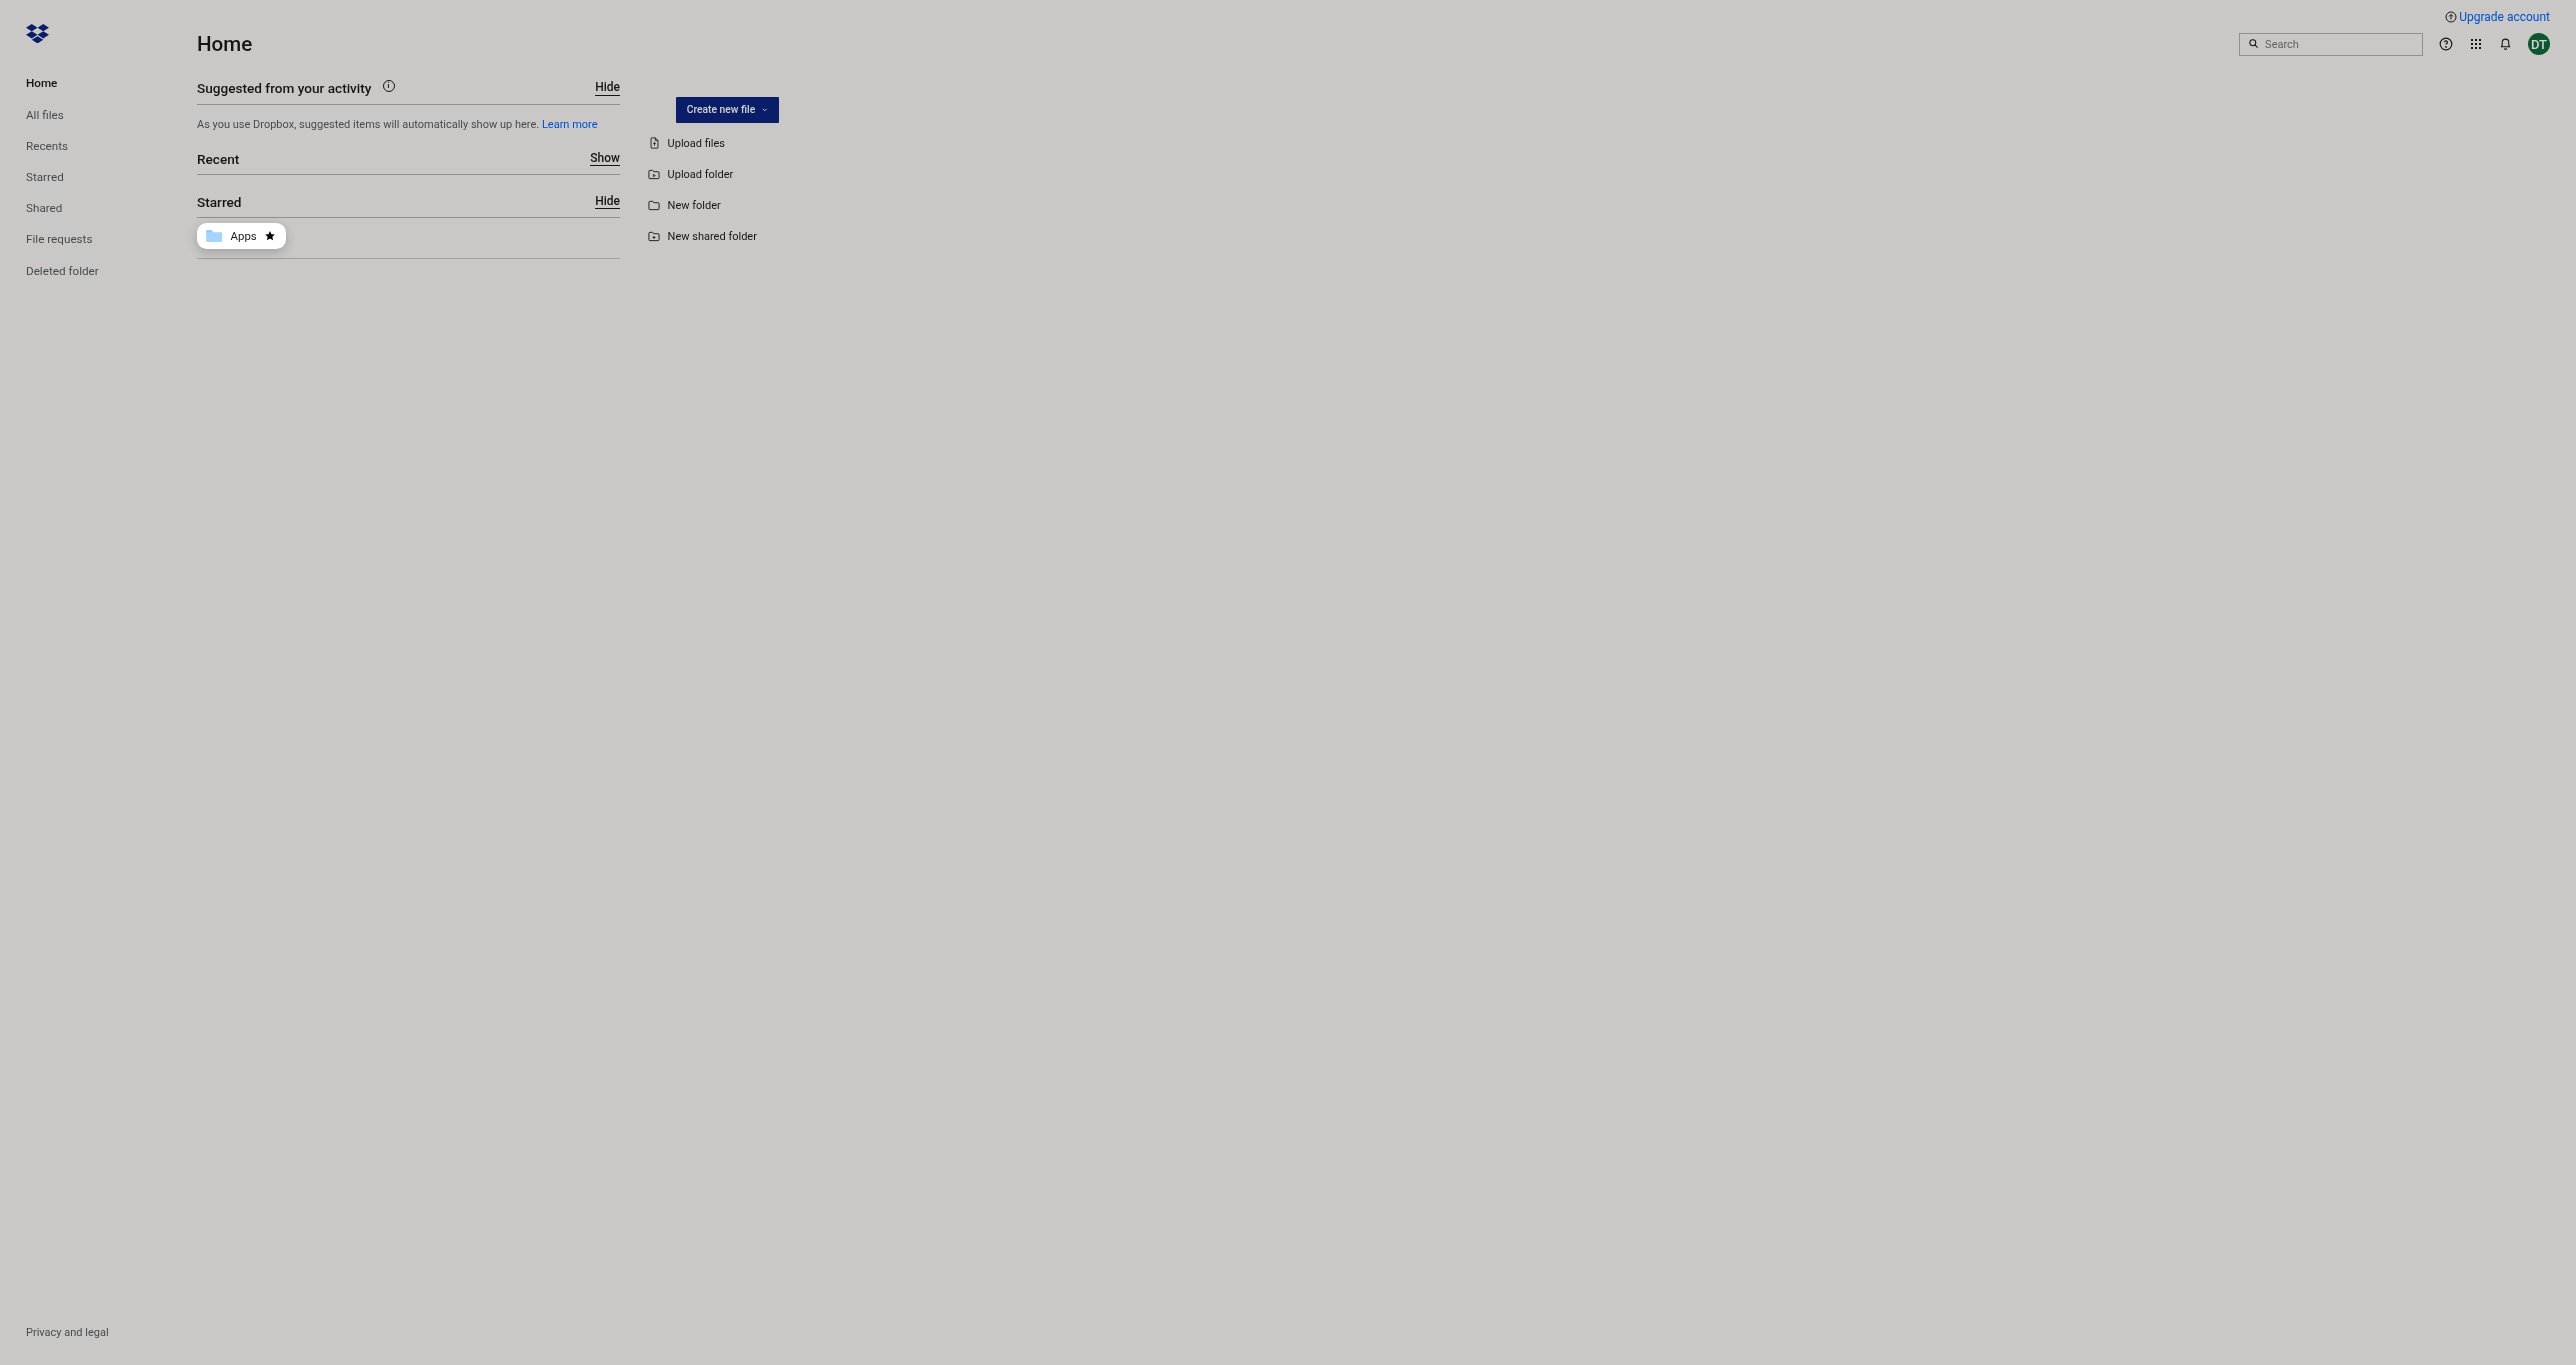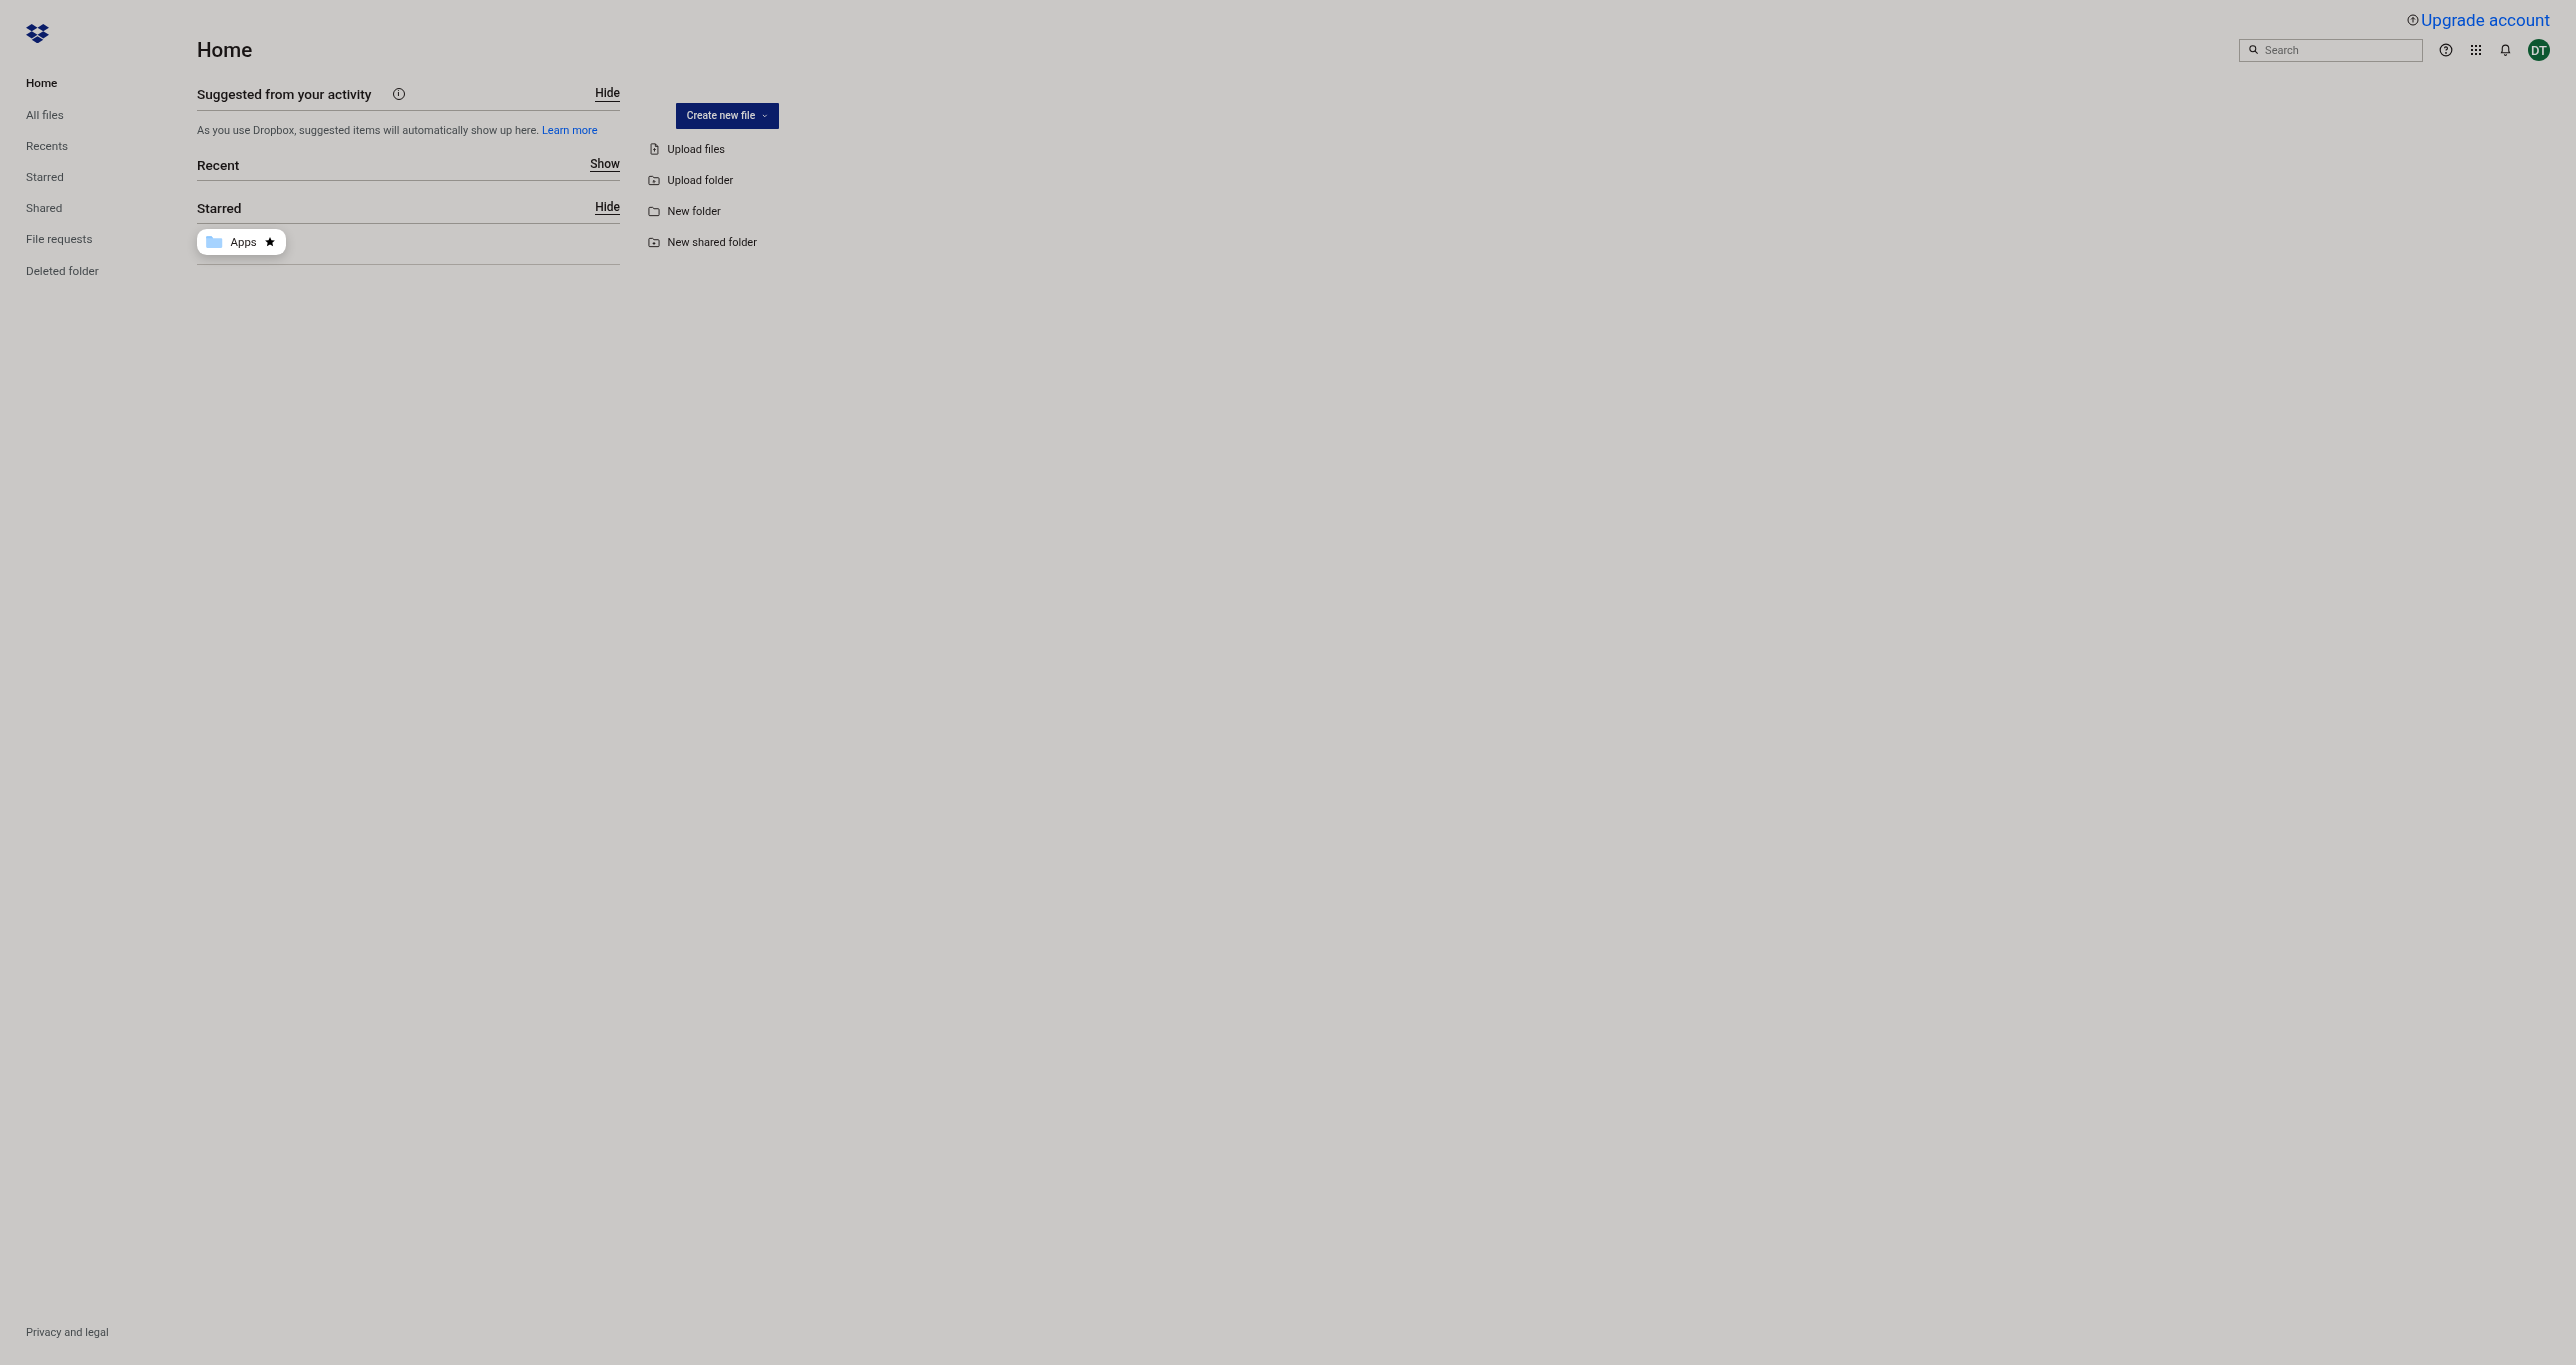--- a/index.html
+++ b/index.html
@@ -38,38 +38,38 @@
 
     .main {
       flex: 1;
       min-width: 0;
       padding: 9.8px 26px 0 28px;
       background: #f7f5f2;
       display: flex;
       flex-direction: column;
     }
     .top-strip { display: flex; justify-content: flex-end; margin-bottom: 3.3px; }
-    .upgrade { display: inline-flex; align-items: center; gap: 2px; font-size: 17px; color: #0061fe; cursor: pointer; }
+    .upgrade { display: inline-flex; align-items: center; gap: 2px; font-size: 12px; color: #0061fe; cursor: pointer; }
     .upgrade .icon { color: #1e1919; display: inline-flex; }
 
     .header-row { display: flex; align-items: center; gap: 15px; margin-top: 5.4px; }
     .page-title { font-size: 20.6px; font-weight: 500; color: #1e1919; flex: 0 0 auto; }
     .spacer { flex: 1; }
     .search { width: 184px; height: 23px; border: 0.5px solid #b4b0aa; background: #f7f5f2; display: flex; align-items: center; padding: 0 7.6px; gap: 6.5px; }
     .search input { border: 0; outline: 0; background: transparent; font-size: 11px; color: #6f6b64; flex:1; }
     .icon-btn { width: 15px; height: 15px; display: inline-flex; align-items: center; justify-content: center; cursor: pointer; color: #1e1919; }
     .avatar { width: 22px; height: 22px; border-radius: 50%; background: #0f6b3b; color: #fff; font-size: 13px; font-weight: 500; display: flex; align-items: center; justify-content: center; }
 
     .body-row { display: flex; gap: 28px; margin-top: 24px; }
     .content { flex: 1; min-width: 0; max-width: 423px; }
     .actions { width: 126px; flex: 0 0 126px; padding-top: 16.3px; }
 
     .section { margin-bottom: 18.4px; }
     .section-head { display: flex; align-items: center; justify-content: space-between; padding-bottom: 7.6px; border-bottom: 0.5px solid #b4b0aa; }
-    .section-title { display: flex; align-items: center; gap: 21px; font-size: 13.6px; font-weight: 500; color: #1e1919; }
+    .section-title { display: flex; gap: 11px; font-size: 13.6px; font-weight: 500; color: #1e1919; }
     .section-toggle { font-size: 12px; font-weight: 500; color: #1e1919; border-bottom: 0.5px solid #1e1919; cursor: pointer; line-height: 1.1; }
     .info-pill { display: inline-flex; width: 12px; height: 12px; border: 0.9px solid #1e1919; border-radius: 50%; align-items: center; justify-content: center; font-size: 7px; font-weight: 700; }
     .section-note { font-size: 11px; color: #555b5f; padding-top: 12px; line-height: 1.4; }
     .section-note a { color: #0061fe; text-decoration: none; cursor: pointer; }
 
     .starred-row { padding: 4.3px 0 9.8px 0; border-bottom: 0.5px solid #c8c4bd; }
     .chip {
       display: inline-flex; align-items: center; gap: 7.6px;
       padding: 5.4px 9.8px 5.4px 7.6px;
       border-radius: 9.8px;

